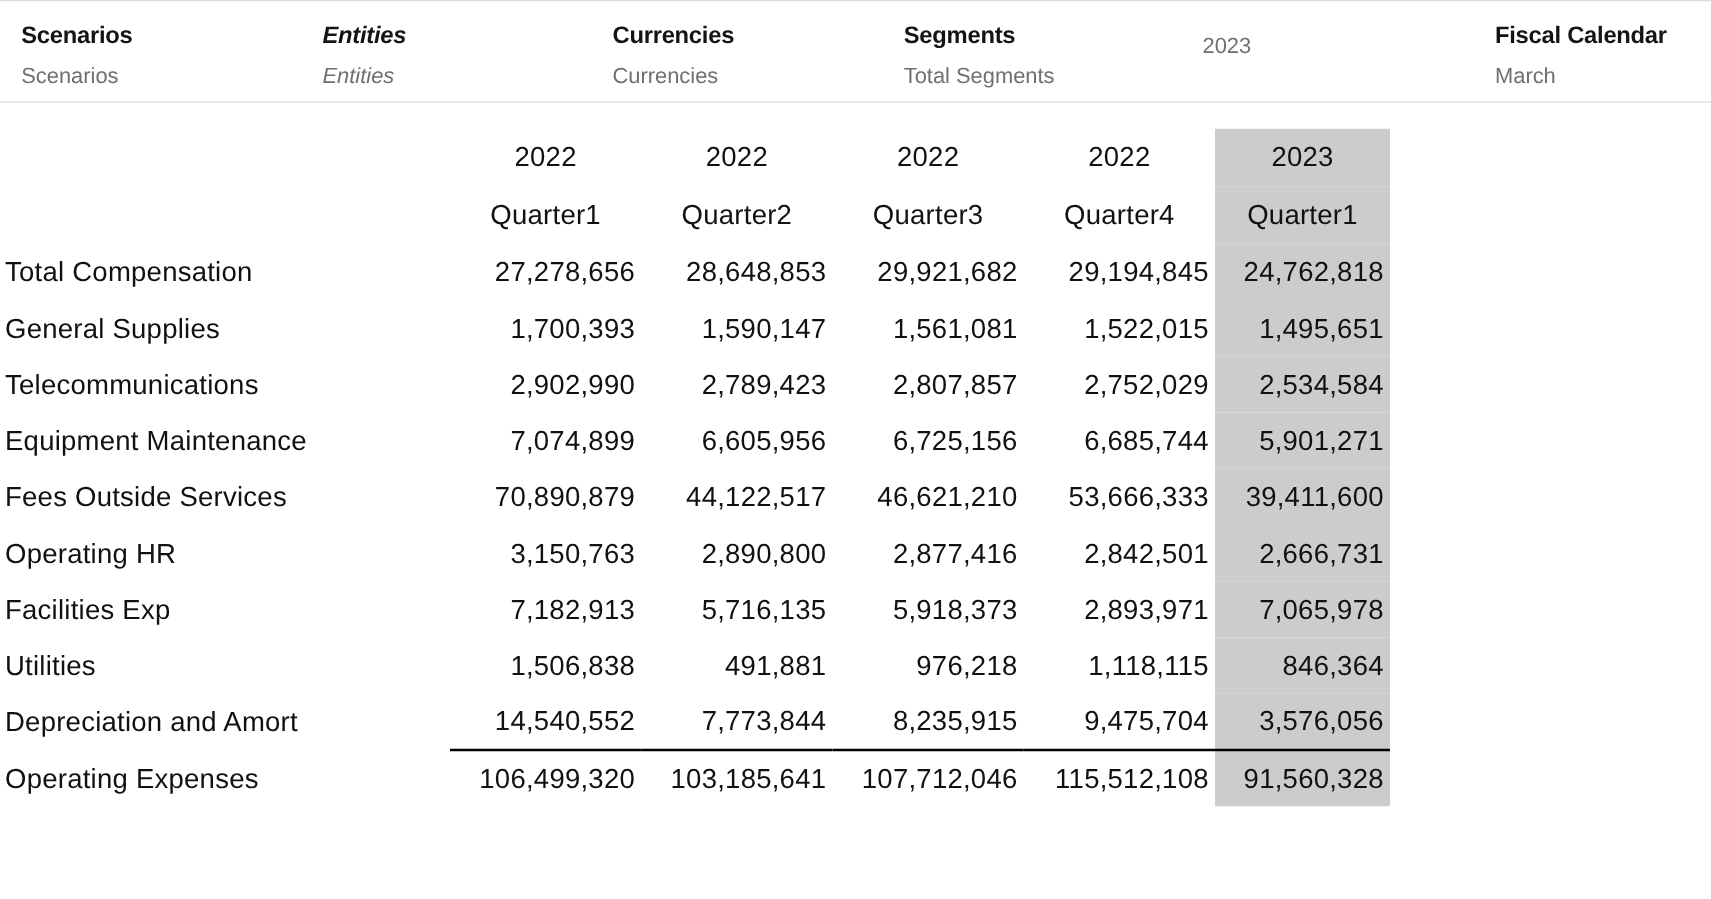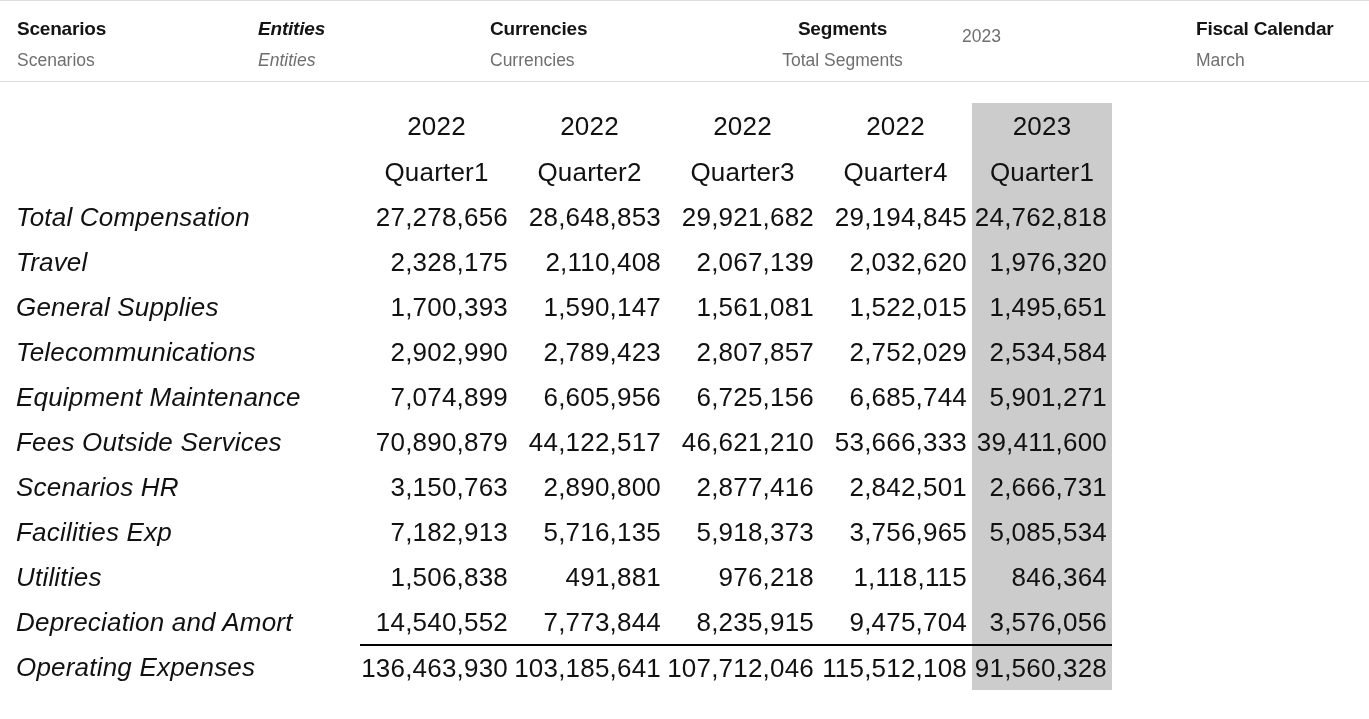--- a/index.html
+++ b/index.html
@@ -18,21 +18,21 @@
     border-top: 1px solid var(--pov-border, #dcdcdc);
     border-bottom: 1px solid var(--pov-border, #dcdcdc);
     display: flex;
     align-items: flex-start;
     padding-left: 17px;
   }
   .pov-item { padding-top: 16px; }
   .pov-item:nth-child(1) { width: 241px; }
   .pov-item:nth-child(2) { width: 232px; font-style: italic; }
   .pov-item:nth-child(3) { width: 233px; }
-  .pov-item:nth-child(4) { width: 239px; text-align: center; }
+  .pov-item:nth-child(4) { width: 239px; }
   .pov-item:nth-child(5) { width: 234px; }
   .pov-item:nth-child(6) { flex: 1; }
   .pov-label {
     font-size: 19px;
     font-weight: 700;
     color: #141414;
     line-height: 24px;
     letter-spacing: -0.2px;
   }
   .pov-value {
@@ -41,35 +41,35 @@
     line-height: 20px;
     margin-top: 9px;
     cursor: pointer;
   }
 
   
   table.grid {
     border-collapse: collapse;
     table-layout: fixed;
     margin-top: 21px;
-    font-size: 26px;
+    font-size: 22px;
     letter-spacing: 0.2px;
   }
   col.c-label { width: 360px; }
   col.c-data  { width: 153px; }
   col.c-hl    { width: 140px; }
   thead tr { height: 46px; }
   tbody tr { height: 45px; }
   th {
     font-weight: 400;
     text-align: center;
     padding: 0;
   }
   td { padding: 0; }
-  td.row-label { text-align: left; padding-left: 16px; font-style: italic; }
+  td.row-label { text-align: left; padding-left: 4px; }
   td.data { text-align: right; padding-right: 5px; }
   .hl { background: var(--hl, #cccccc); }
   tr.total-row td.data { border-top: 2px solid var(--total-rule, #000000); }
 </style>
 </head>
 <body>
 
 <div class="pov-bar" id="pov-bar">
     <div class="pov-item">
       <div class="pov-label">Scenarios</div>
@@ -126,28 +126,20 @@
   <tbody id="grid-body">
       <tr>
         <td class="row-label">Total Compensation</td>
         <td class="data">27,278,656</td>
         <td class="data">28,648,853</td>
         <td class="data">29,921,682</td>
         <td class="data">29,194,845</td>
         <td class="data hl">24,762,818</td>
       </tr>
       <tr>
-        <td class="row-label">Travel</td>
-        <td class="data">2,328,175</td>
-        <td class="data">2,110,408</td>
-        <td class="data">2,067,139</td>
-        <td class="data">2,032,620</td>
-        <td class="data hl">1,976,320</td>
-      </tr>
-      <tr>
         <td class="row-label">General Supplies</td>
         <td class="data">1,700,393</td>
         <td class="data">1,590,147</td>
         <td class="data">1,561,081</td>
         <td class="data">1,522,015</td>
         <td class="data hl">1,495,651</td>
       </tr>
       <tr>
         <td class="row-label">Telecommunications</td>
         <td class="data">2,902,990</td>
@@ -166,53 +158,53 @@
       </tr>
       <tr>
         <td class="row-label">Fees Outside Services</td>
         <td class="data">70,890,879</td>
         <td class="data">44,122,517</td>
         <td class="data">46,621,210</td>
         <td class="data">53,666,333</td>
         <td class="data hl">39,411,600</td>
       </tr>
       <tr>
-        <td class="row-label">Scenarios HR</td>
+        <td class="row-label">Operating HR</td>
         <td class="data">3,150,763</td>
         <td class="data">2,890,800</td>
         <td class="data">2,877,416</td>
         <td class="data">2,842,501</td>
         <td class="data hl">2,666,731</td>
       </tr>
       <tr>
         <td class="row-label">Facilities Exp</td>
         <td class="data">7,182,913</td>
         <td class="data">5,716,135</td>
         <td class="data">5,918,373</td>
-        <td class="data">3,756,965</td>
-        <td class="data hl">5,085,534</td>
+        <td class="data">2,893,971</td>
+        <td class="data hl">7,065,978</td>
       </tr>
       <tr>
         <td class="row-label">Utilities</td>
         <td class="data">1,506,838</td>
         <td class="data">491,881</td>
         <td class="data">976,218</td>
         <td class="data">1,118,115</td>
         <td class="data hl">846,364</td>
       </tr>
       <tr>
         <td class="row-label">Depreciation and Amort</td>
         <td class="data">14,540,552</td>
         <td class="data">7,773,844</td>
         <td class="data">8,235,915</td>
         <td class="data">9,475,704</td>
         <td class="data hl">3,576,056</td>
       </tr>
       <tr class="total-row">
         <td class="row-label">Operating Expenses</td>
-        <td class="data">136,463,930</td>
+        <td class="data">106,499,320</td>
         <td class="data">103,185,641</td>
         <td class="data">107,712,046</td>
         <td class="data">115,512,108</td>
         <td class="data hl">91,560,328</td>
       </tr>
     </tbody>
 </table>
 
 </body></html>

